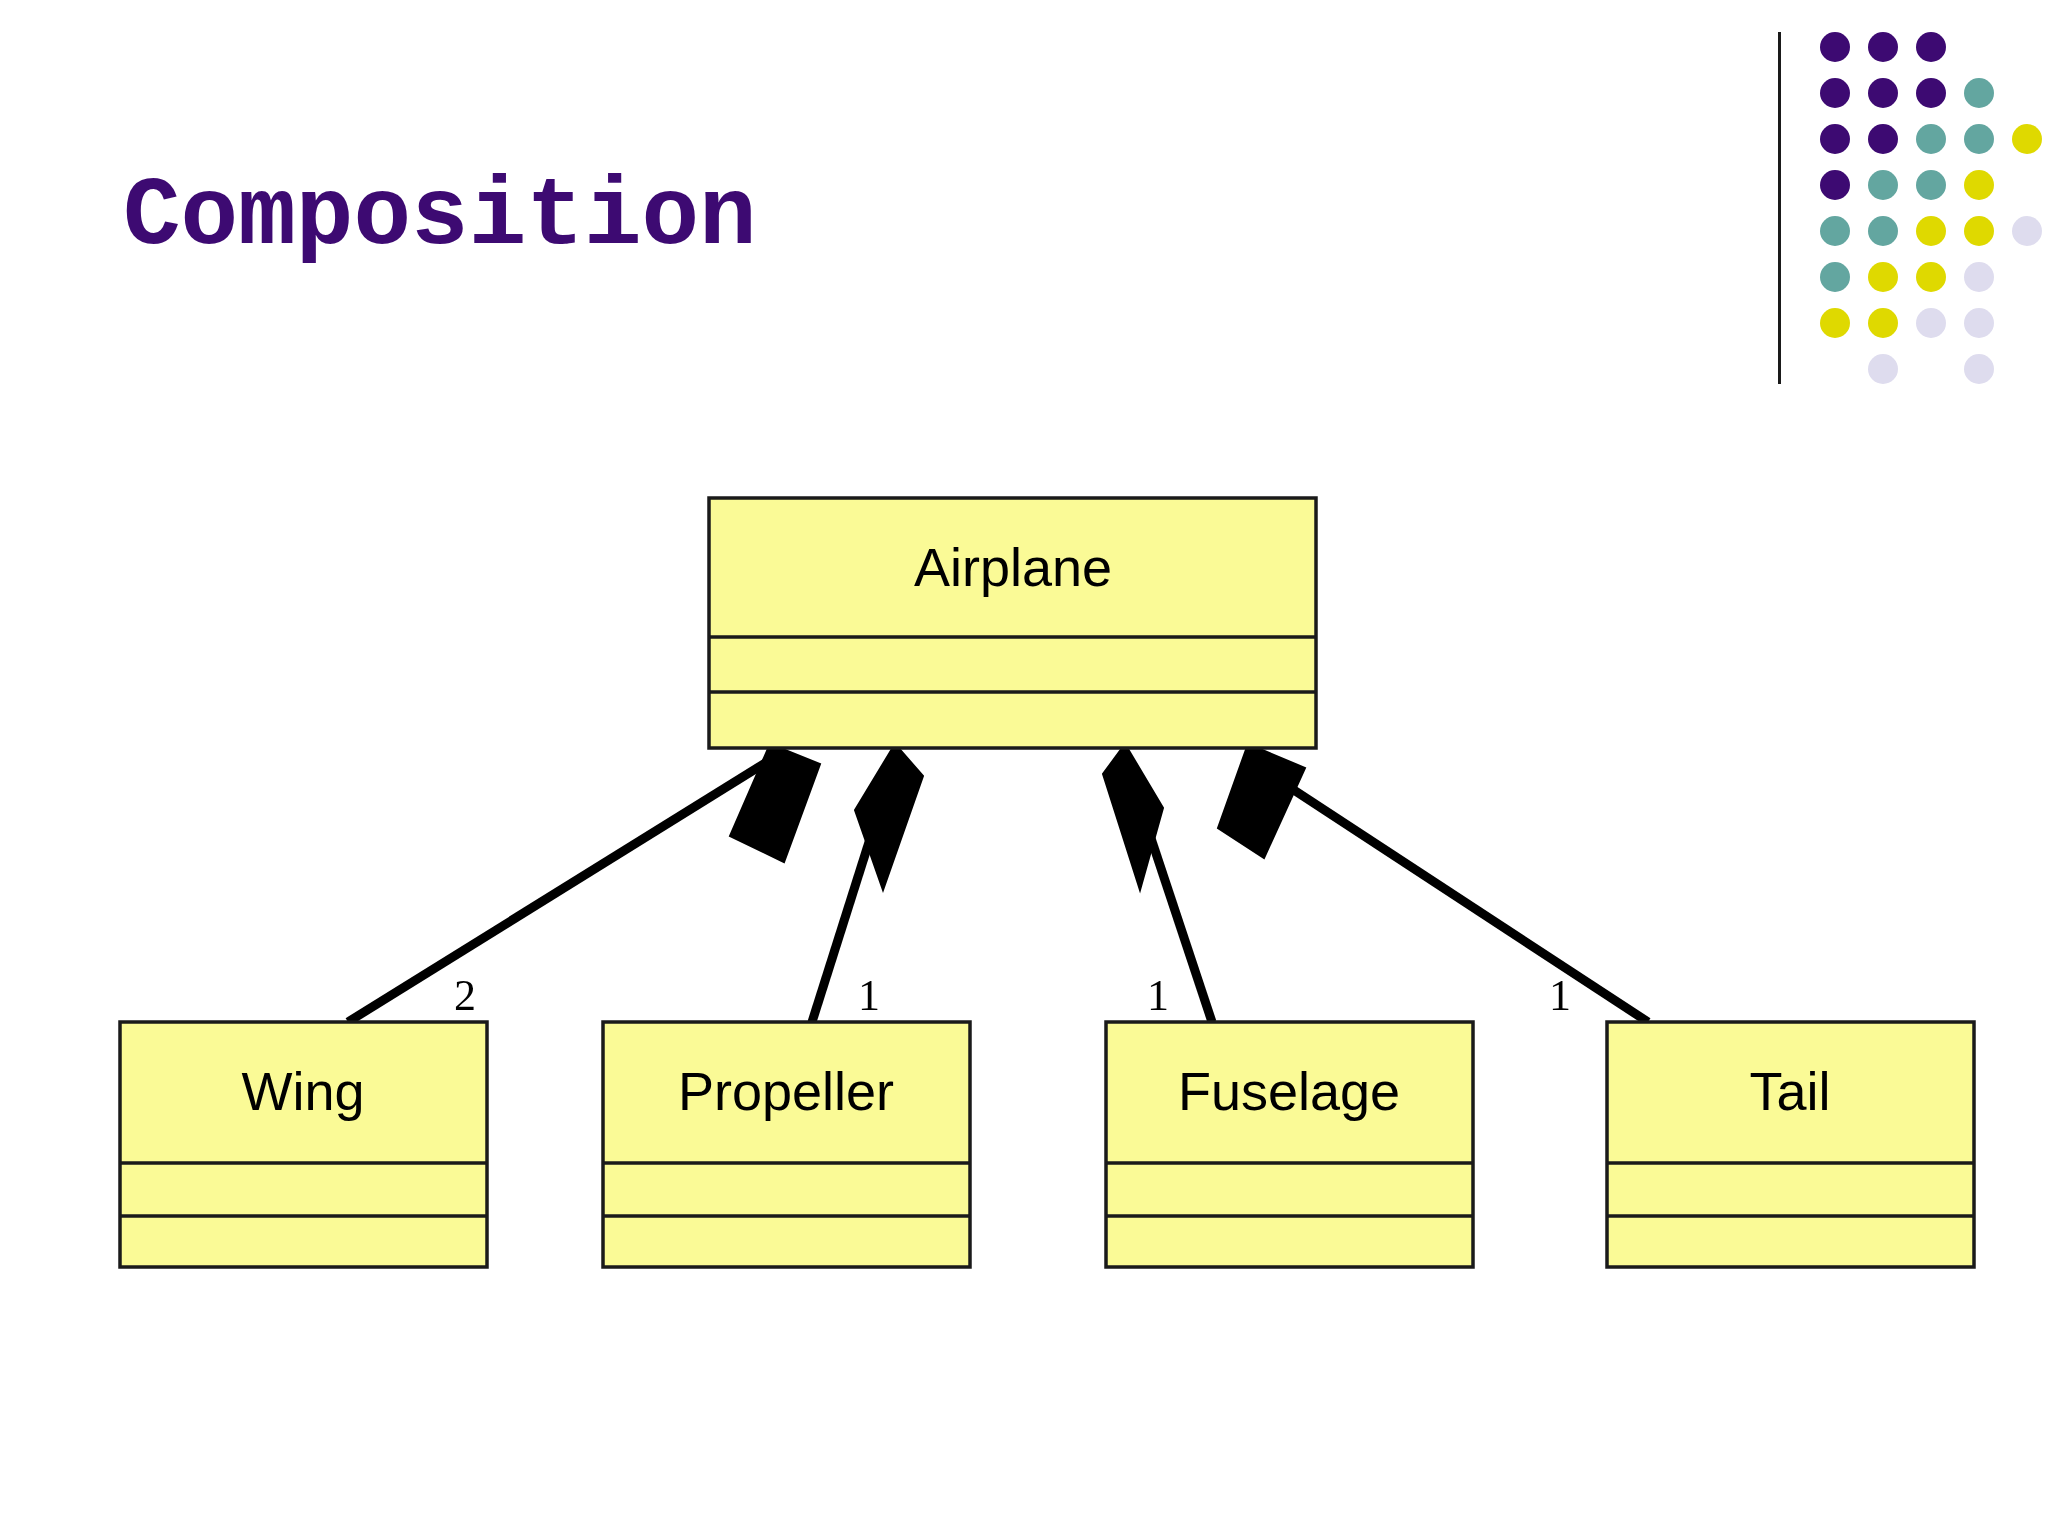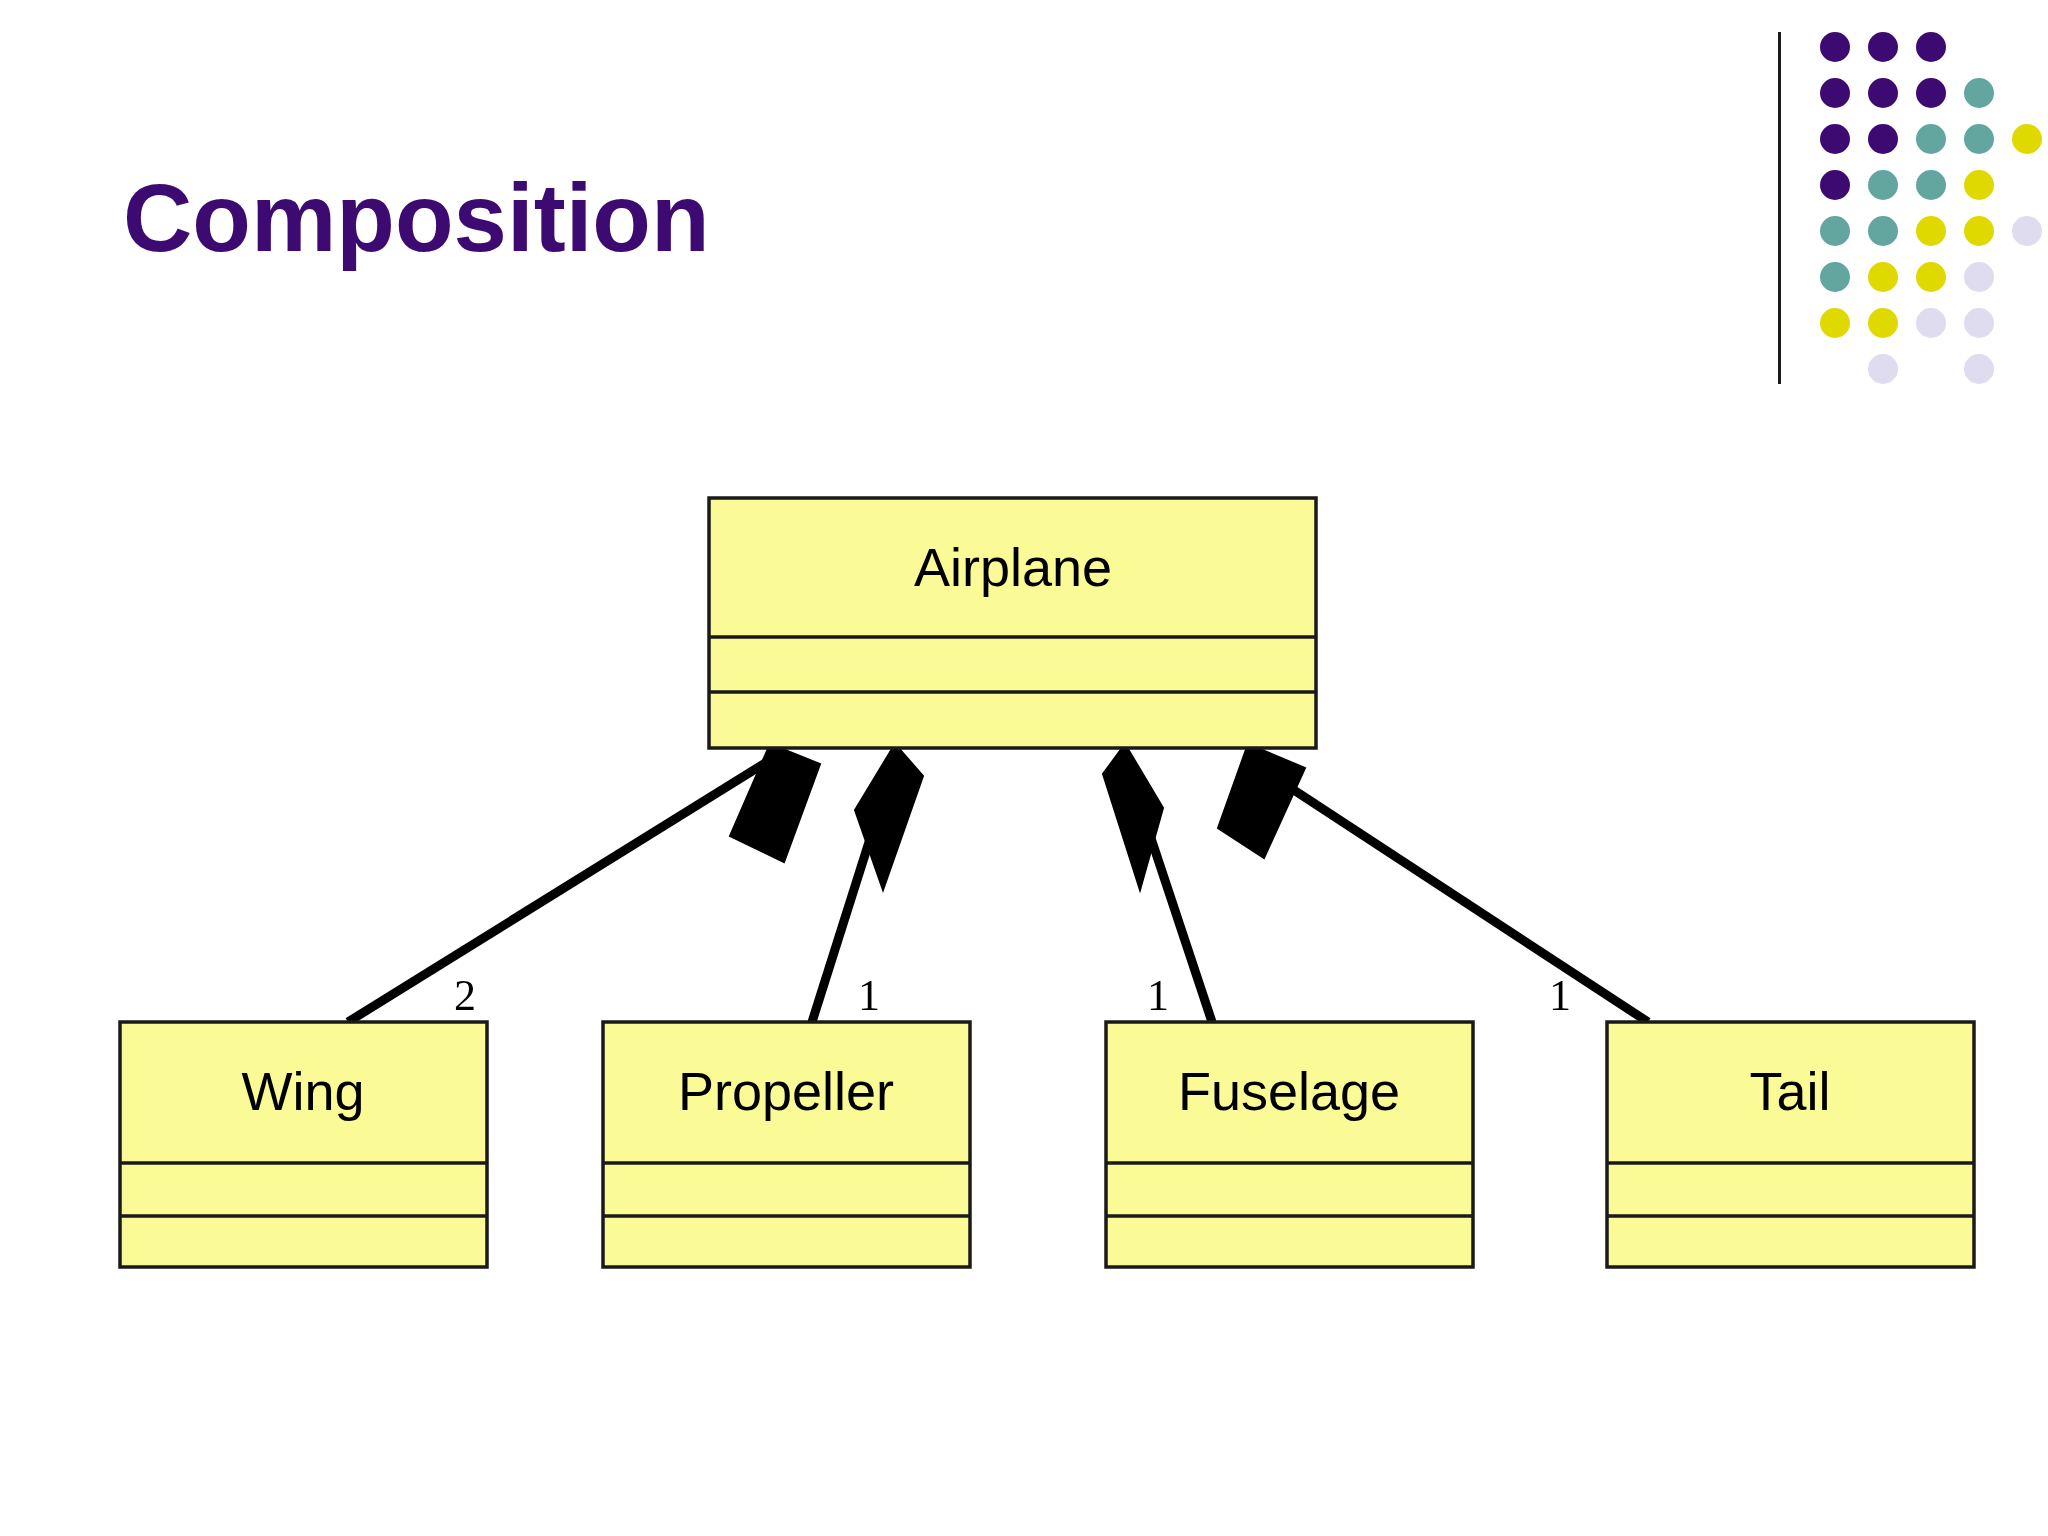--- a/index.html
+++ b/index.html
@@ -13,21 +13,21 @@
     position: relative;
     overflow: hidden;
     font-family: "Liberation Sans", sans-serif;
   }
 
   
   #slide-title {
     position: absolute;
     left: 123px;
     top: 168px;
-    font-family: Liberation Sans, sans-serif;
+    font-family: Liberation Mono, monospace;
     font-size: 96px;
     font-weight: bold;
     color: #3d0a72;
     letter-spacing: 0px;
     line-height: 1.05;
     white-space: nowrap;
   }
 
   
   #logo {

